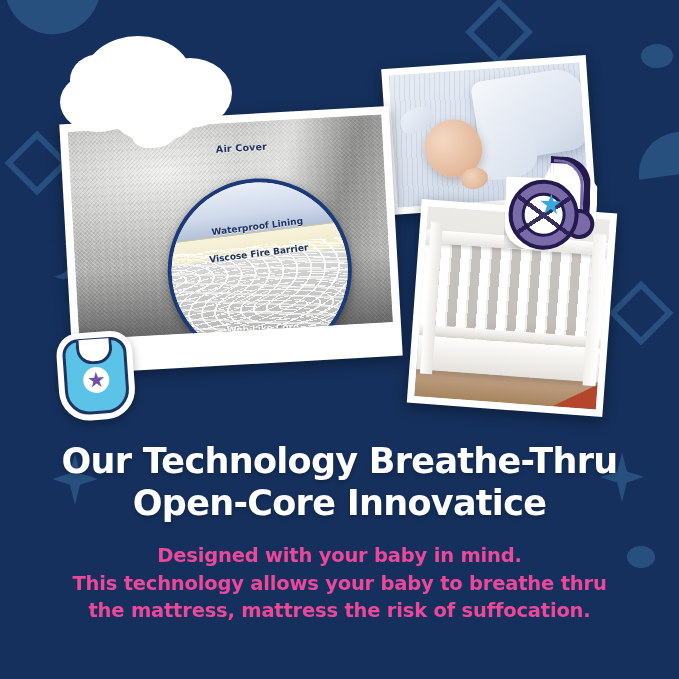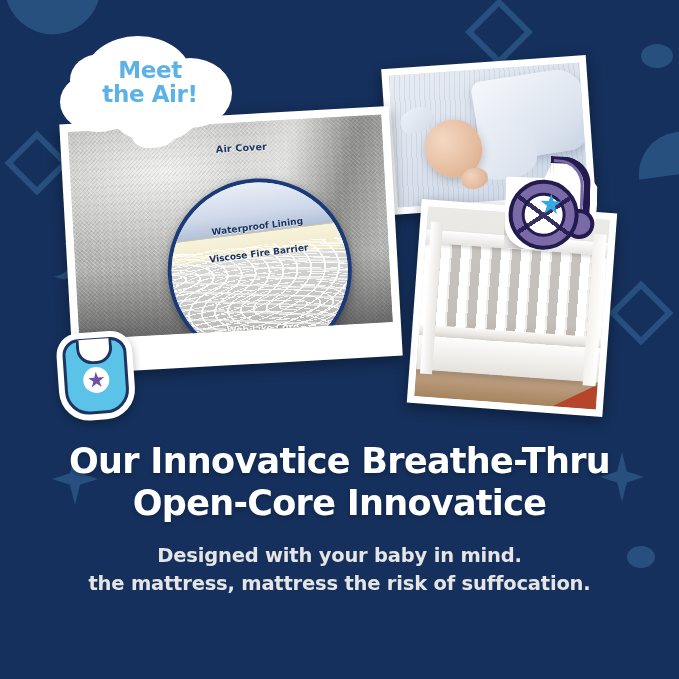--- a/index.html
+++ b/index.html
@@ -262,21 +262,21 @@
   }
 
   
   #headline{
     position:absolute;left:0;top:440px;width:679px;text-align:center;
     color:#ffffff;font-weight:800;font-size:35px;line-height:1.2;
     letter-spacing:-.7px;text-shadow:0 2px 4px rgba(0,0,0,.25);
   }
   #subcopy{
     position:absolute;left:0;top:542px;width:679px;text-align:center;
-    color:#e5e5e5;font-weight:700;font-size:19.5px;line-height:1.42;
+    color:#ec4899;font-weight:700;font-size:19.5px;line-height:1.42;
     letter-spacing:-.2px;
   }
   #headline .hl-line,#subcopy .sc-line{display:block;}
 </style>
 </head>
 <body>
 
 <div id="stage">
 
   <div class="deco deco-halfcircle" style="left:8px;top:-14px;width:96px;height:48px;transform:rotate(172deg);"></div>
@@ -335,24 +335,20 @@
     </div>
   </div>
 
   <div id="cloud">
     <div class="cloud-puff tail"></div>
     <div class="cloud-puff c2"></div>
     <div class="cloud-puff c5"></div>
     <div class="cloud-puff c1"></div>
     <div class="cloud-puff c3"></div>
     <div class="cloud-puff c4"></div>
-    <div class="cloud-text">
-      <span>Meet</span><br>
-      <span>the Air!</span>
-    </div>
   </div>
 
   <div class="sticker" id="sticker-bib">
     <div class="bib-white"></div>
     <div class="bib-outline">
       <div class="bib-neck"></div>
       <div class="bib-flower">
         <div class="flower-glyph"></div>
       </div>
     </div>
@@ -363,22 +359,23 @@
     <div class="rattle-handle"></div>
     <div class="rattle-handle-fill"></div>
     <div class="rattle-knob"></div>
     <div class="rattle-ring">
       <div class="rattle-spokes"></div>
     </div>
     <div class="rattle-star"></div>
   </div>
 
   <div id="headline">
-    <span class="hl-line">Our Innovatice Breathe-Thru</span>
+    <span class="hl-line">Our Technology Breathe-Thru</span>
     <span class="hl-line">Open-Core Innovatice</span>
   </div>
 
   <div id="subcopy">
     <span class="sc-line">Designed with your baby in mind.</span>
+    <span class="sc-line">This technology allows your baby to breathe thru</span>
     <span class="sc-line">the mattress, mattress the risk of suffocation.</span>
   </div>
 
 </div>
 
 </body></html>

